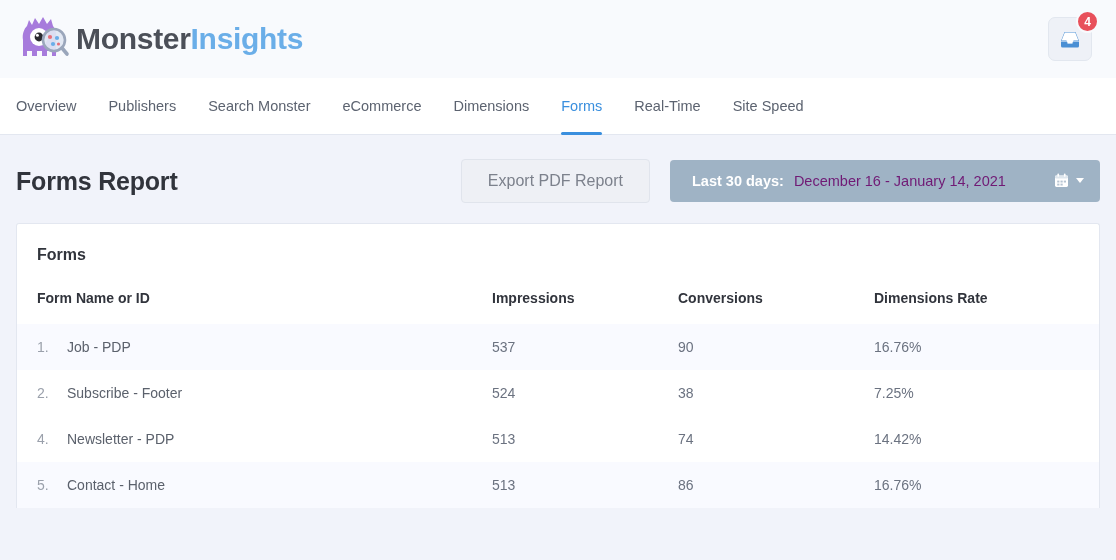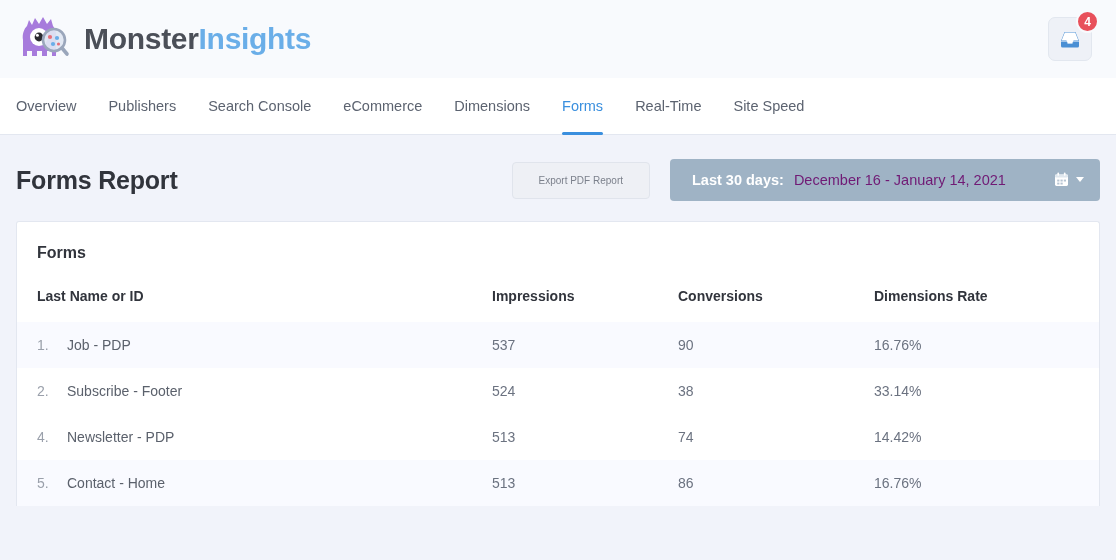--- a/index.html
+++ b/index.html
@@ -20,21 +20,21 @@
     height: 78px;
     background: #f8fafd;
     display: flex;
     align-items: center;
     padding: 0 24px 0 16px;
     position: relative;
   }
   .brand {
     display: flex;
     align-items: center;
-    gap: 14px;
+    gap: 6px;
   }
   .monster-logo {
     width: 54px;
     height: 50px;
     position: relative;
     flex: none;
   }
   .brand-text {
     font-size: 30px;
     font-weight: bold;
@@ -123,21 +123,21 @@
     font-weight: bold;
     color: #31343c;
     letter-spacing: -0.2px;
   }
   .export-btn {
     margin-left: auto;
     background: #eef0f5;
     border: 1px solid #e0e4ec;
     border-radius: 4px;
     color: #7c818c;
-    font-size: 10px;
+    font-size: 16px;
     padding: 12px 26px;
     cursor: pointer;
     font-family: inherit;
     white-space: nowrap;
   }
   .daterange {
     margin-left: 20px;
     background: #9fb3c5;
     border-radius: 4px;
     color: #fff;
@@ -252,21 +252,21 @@
                  L8.6 13 Z" fill="#4a8fd4" opacity="0"></path>
       </svg>
     </div>
     <div class="notif-badge">4</div>
   </div>
 </div>
 
 <div class="tabbar">
   <div class="tab">Overview</div>
   <div class="tab">Publishers</div>
-  <div class="tab">Search Console</div>
+  <div class="tab">Search Monster</div>
   <div class="tab">eCommerce</div>
   <div class="tab">Dimensions</div>
   <div class="tab active">Forms</div>
   <div class="tab">Real-Time</div>
   <div class="tab">Site Speed</div>
 </div>
 
 <div class="report-bar">
   <div class="report-title">Forms Report</div>
 
@@ -291,42 +291,42 @@
     </span>
   </div>
 </div>
 
 <div class="card">
   <div class="card-title">Forms</div>
 
   <table class="forms-table">
     <thead>
       <tr>
-        <th class="col-name">Last Name or ID</th>
+        <th class="col-name">Form Name or ID</th>
         <th class="col-imp">Impressions</th>
         <th class="col-conv">Conversions</th>
         <th class="col-rate">Dimensions Rate</th>
       </tr>
     </thead>
     <tbody>
       <tr class="row-odd">
         <td>
           <span class="rownum">1.</span><span class="formname">Job - PDP</span>
         </td>
         <td>537</td>
         <td>90</td>
         <td>16.76%</td>
       </tr>
       <tr class="row-even">
         <td>
           <span class="rownum">2.</span><span class="formname">Subscribe - Footer</span>
         </td>
         <td>524</td>
         <td>38</td>
-        <td>33.14%</td>
+        <td>7.25%</td>
       </tr>
       <tr class="row-even">
         <td>
           <span class="rownum">4.</span><span class="formname">Newsletter - PDP</span>
         </td>
         <td>513</td>
         <td>74</td>
         <td>14.42%</td>
       </tr>
       <tr class="row-odd">

